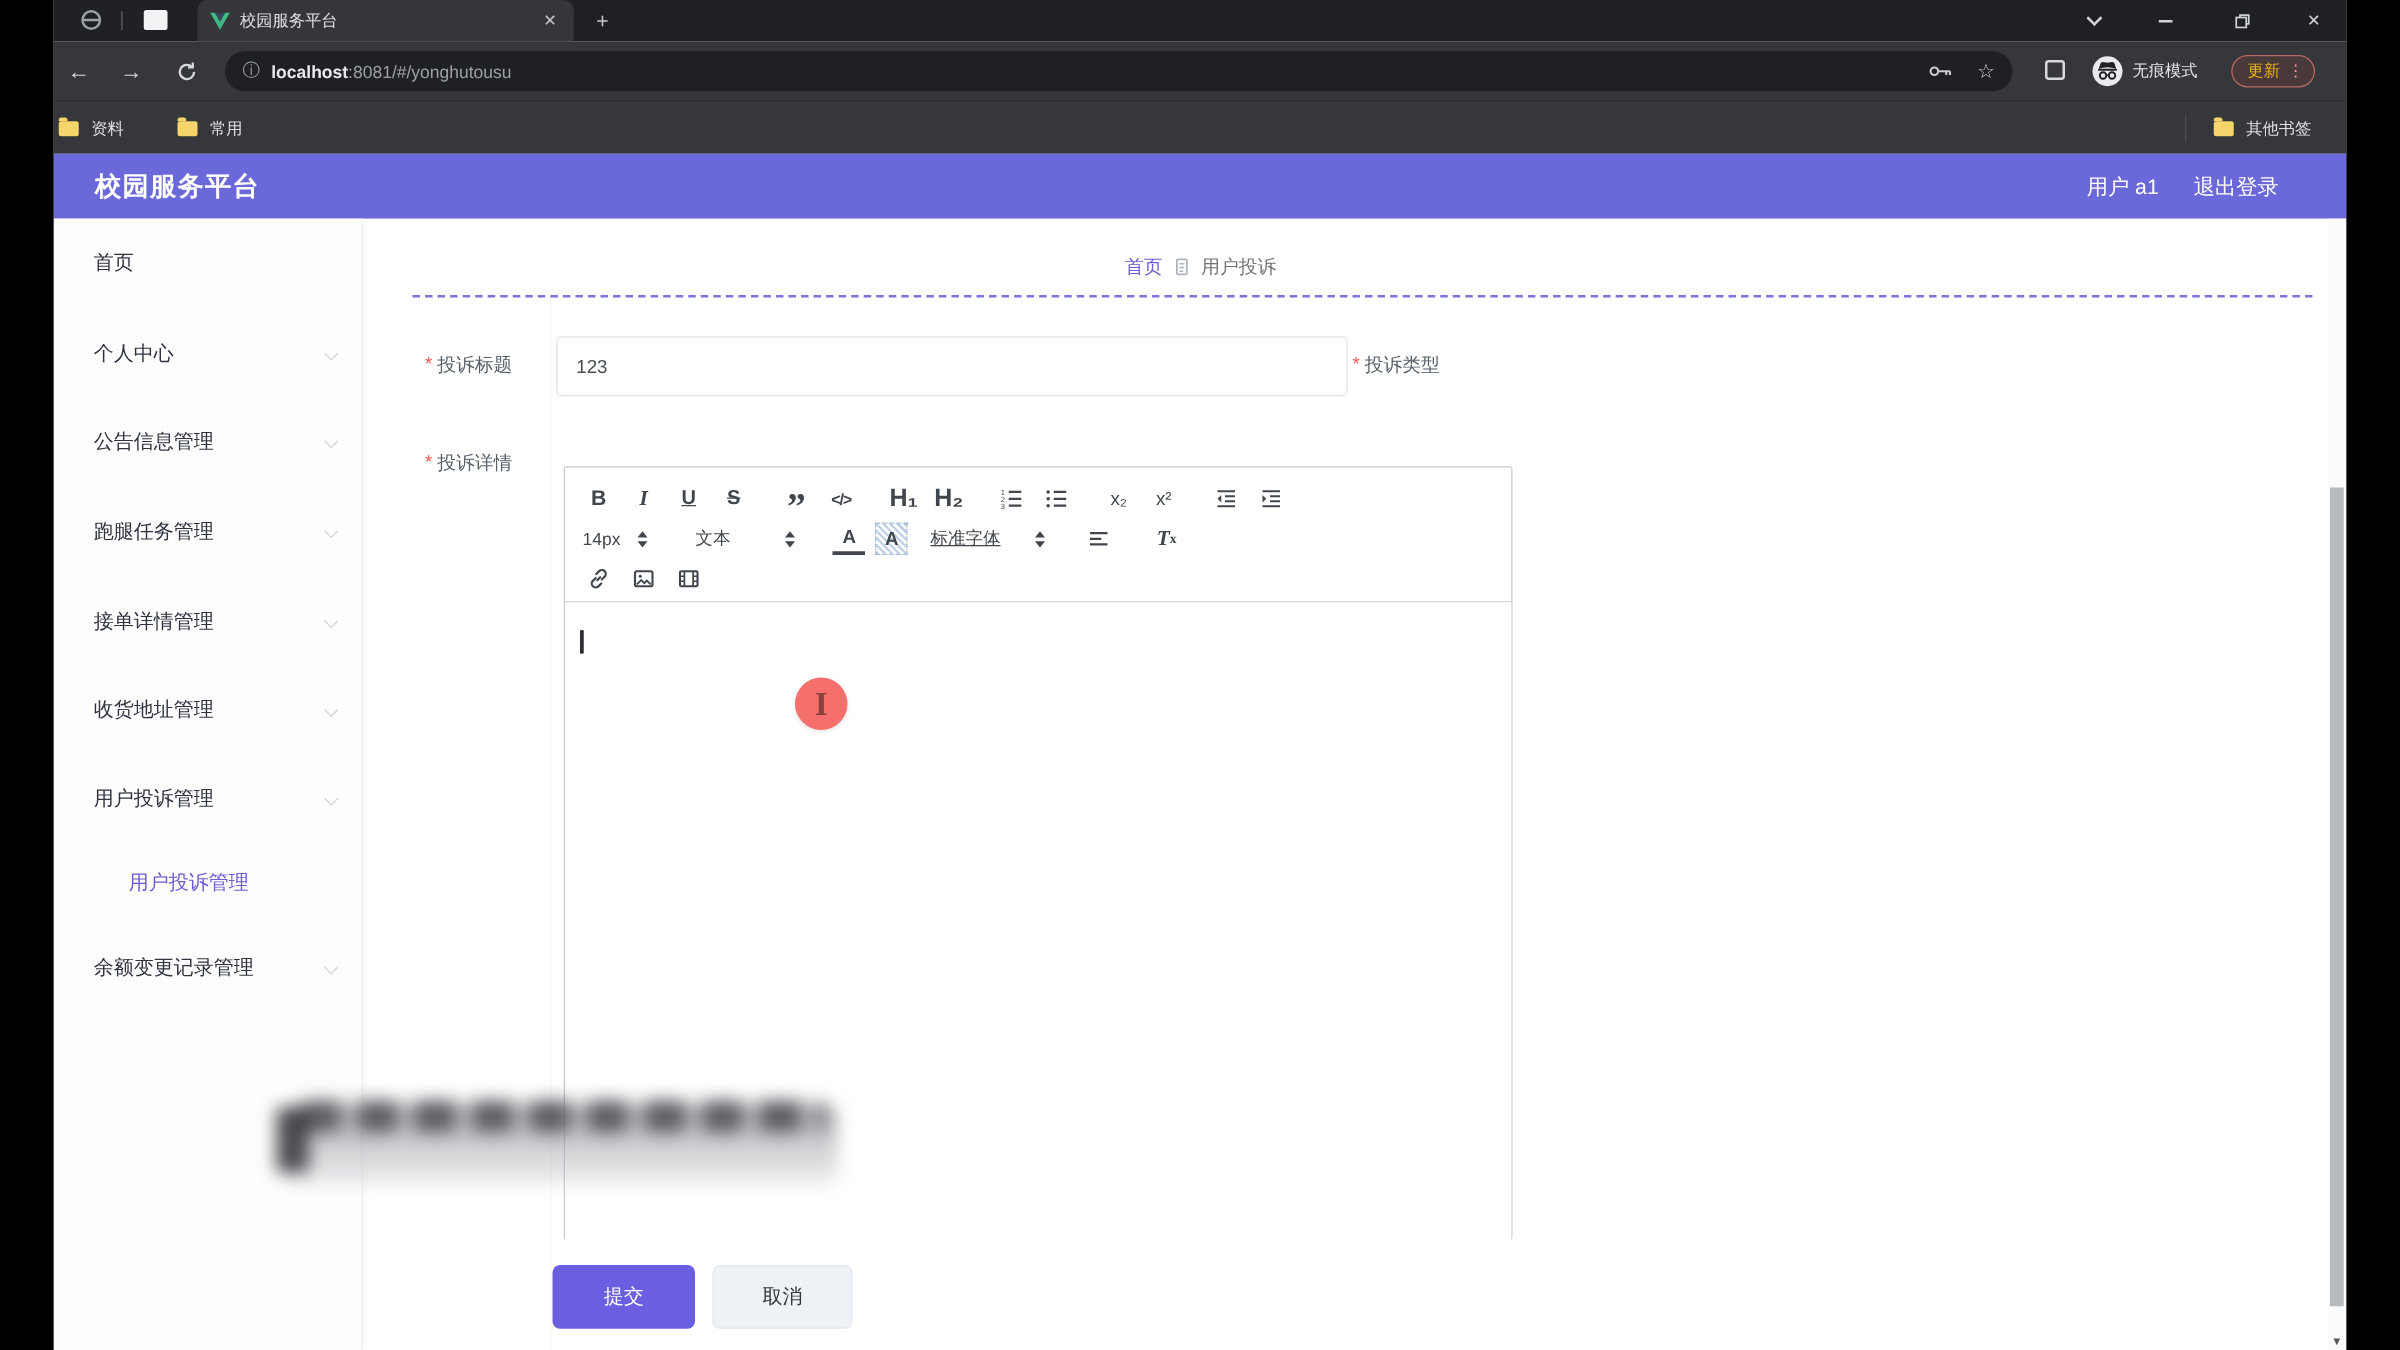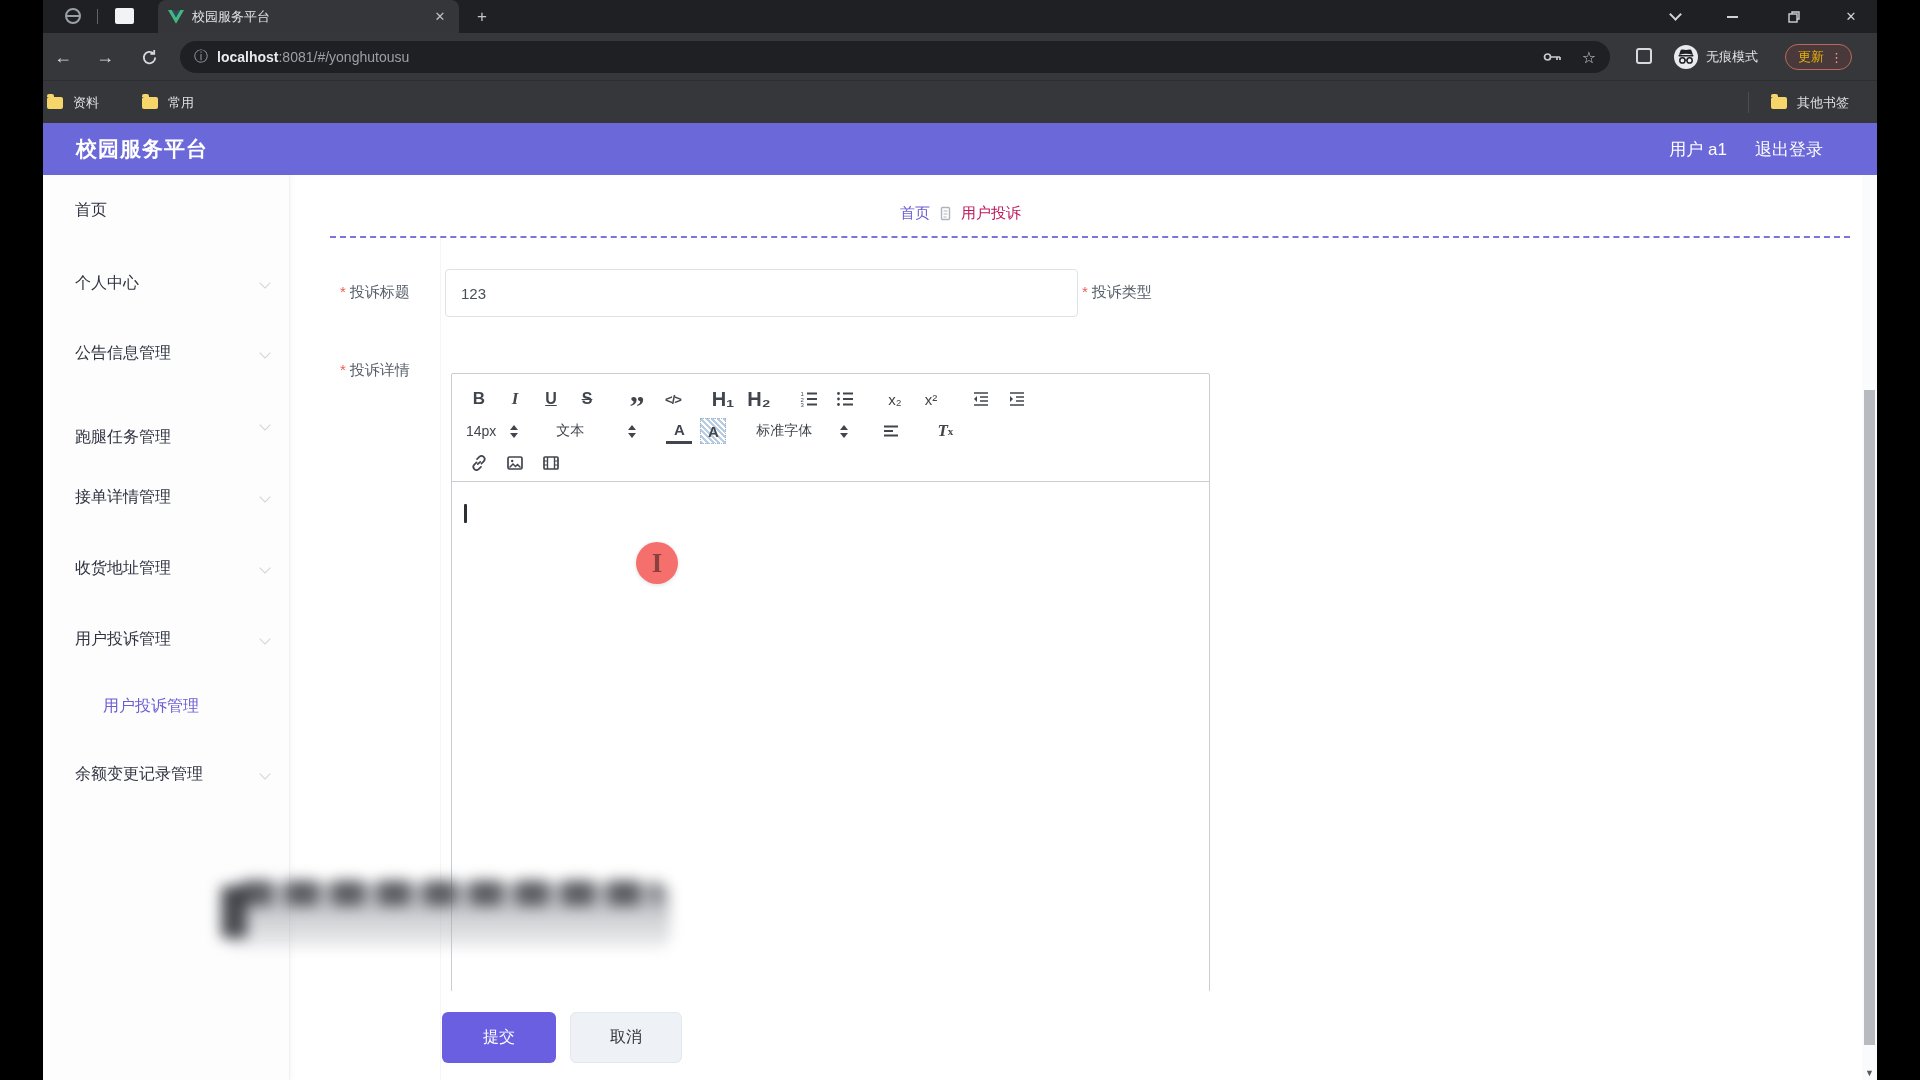--- a/index.html
+++ b/index.html
@@ -55,21 +55,21 @@
   
   .page { position:absolute; left:0; top:175px; width:100%; height:905px; background:#fff; }
   .page-artifact { position:absolute; left:397px; top:62px; bottom:0; width:1px; background:rgba(0,0,0,.04); }
   .sidebar { position:absolute; left:0; top:0; bottom:0; width:247px; background:#fdfdfe; border-right:1px solid #eef0f4; box-shadow:2px 0 6px rgba(0,0,0,.03); }
   .side-item { position:absolute; left:32px; height:22px; font-size:16px; color:#2f3340; white-space:nowrap; cursor:pointer; }
   .side-arrow { position:absolute; left:218px; width:8px; height:8px; border-right:1.5px solid rgba(60,64,72,.22); border-bottom:1.5px solid rgba(60,64,72,.22); transform:rotate(45deg); }
   .side-sub { color:#6a5ed2; left:60px; }
 
   .crumbs { position:absolute; left:857px; top:29px; display:flex; align-items:center; gap:9px; font-size:15px; }
   .crumb-home { color:#6a5ed2; }
-  .crumb-cur { color:#be185d; }
+  .crumb-cur { color:#737373; }
   .dashline { position:absolute; left:287px; top:61px; width:1520px; border-top:2px dashed #7b75da; }
 
   .flabel { position:absolute; height:20px; font-size:15px; color:#57606a; display:flex; gap:4px; white-space:nowrap; }
   .req { color:#f25b50; }
   .txt-input { position:absolute; left:402px; top:94px; width:633px; height:48px; border:1px solid #dfe2e8; border-radius:4px; background:#fff; font-size:15px; color:#4a4f57; padding:0 15px; outline:none; font-family:inherit; }
   .sel { position:absolute; left:1142px; top:94px; width:272px; height:48px; border:1px solid #dfe2e8; border-radius:4px; background:#fff; display:flex; align-items:center; padding:0 15px; font-size:15px; color:#4a4f57; cursor:pointer; }
   .sel-chev { position:absolute; right:14px; top:19px; width:8px; height:8px; border-right:1.6px solid #c0c4cc; border-bottom:1.6px solid #c0c4cc; transform:rotate(45deg); }
 
   
   .editor { position:absolute; left:408px; top:198px; width:759px; height:619px; border:1px solid #c9ccd1; border-radius:2px; background:#fff; }
@@ -215,21 +215,21 @@
 
   <div class="page">
     <div class="page-artifact"></div>
 
     <div class="sidebar">
       <div class="side-item" style="top:25px;">首页</div>
       <div class="side-item" style="top:98px;">个人中心</div>
       <i class="side-arrow" style="top:104px;"></i>
       <div class="side-item" style="top:168px;">公告信息管理</div>
       <i class="side-arrow" style="top:174px;"></i>
-      <div class="side-item" style="top:252px;">跑腿任务管理</div>
+      <div class="side-item" style="top:240px;">跑腿任务管理</div>
       <i class="side-arrow" style="top:246px;"></i>
       <div class="side-item" style="top:312px;">接单详情管理</div>
       <i class="side-arrow" style="top:318px;"></i>
       <div class="side-item" style="top:383px;">收货地址管理</div>
       <i class="side-arrow" style="top:389px;"></i>
       <div class="side-item" style="top:454px;">用户投诉管理</div>
       <i class="side-arrow" style="top:460px;"></i>
       <div class="side-item side-sub" style="top:521px;">用户投诉管理</div>
       <div class="side-item" style="top:589px;">余额变更记录管理</div>
       <i class="side-arrow" style="top:595px;"></i>
@@ -308,21 +308,21 @@
               <i class="up"></i>
               <i class="dn"></i>
             </span>
           <span class="ic ic-label" style="margin-left:38px;">文本</span>
           <span class="spin" style="margin-left:44px;">
               <i class="up"></i>
               <i class="dn"></i>
             </span>
           <span class="ic ic-color" style="margin-left:30px;">A</span>
           <span class="ic ic-bg" style="margin-left:8px;">A</span>
-          <span class="ic ic-label" style="margin-left:30px;">标准字体</span>
+          <span class="ic ic-label" style="margin-left:18px;text-decoration:underline;">标准字体</span>
           <span class="spin" style="margin-left:28px;">
               <i class="up"></i>
               <i class="dn"></i>
             </span>
           <span class="ic" style="margin-left:30px;">
             <svg width="20" height="20" viewBox="0 0 20 20">
                 <path d="M3 5.5 h14 M3 10 h9 M3 14.5 h14" stroke="#41464d" stroke-width="1.8"></path>
               </svg>
           </span>
           <span class="ic ic-tx" style="margin-left:28px;">T<b>x</b></span>

